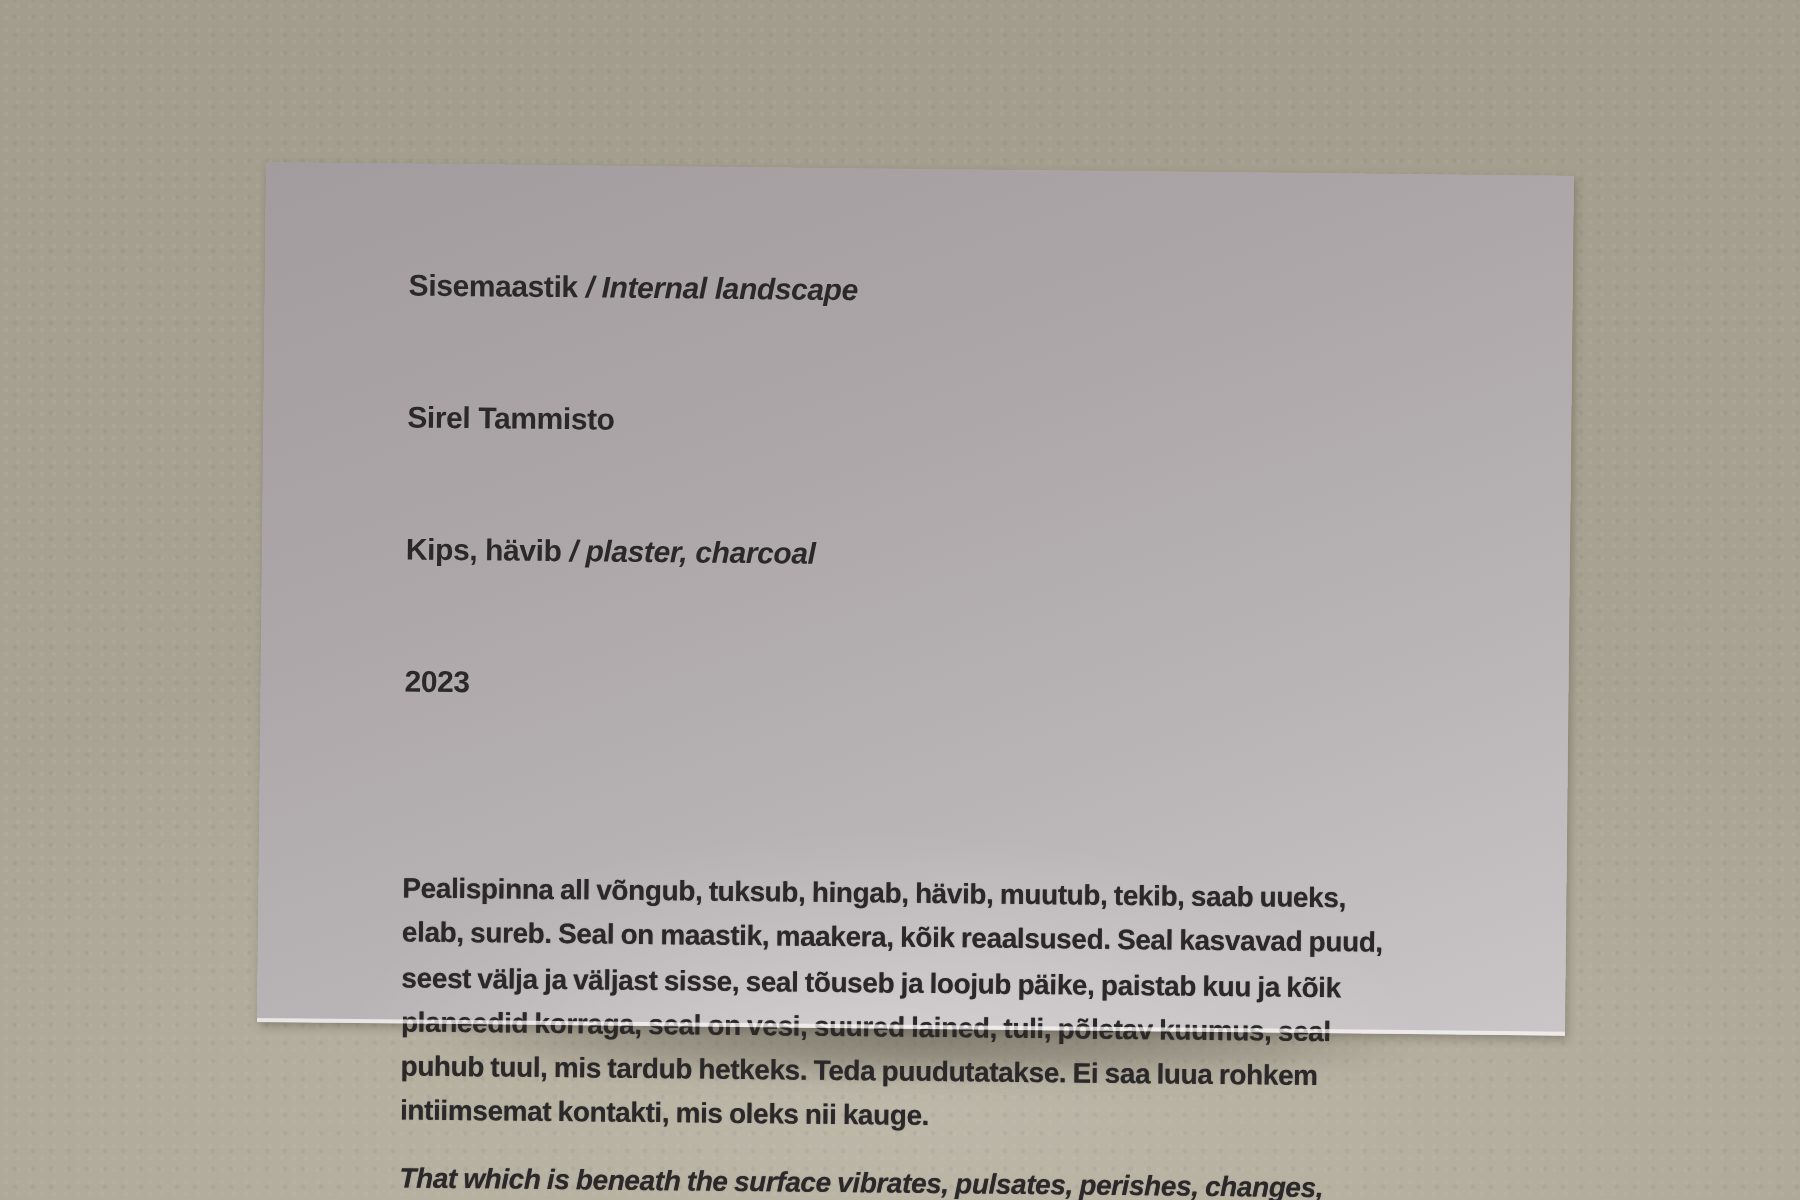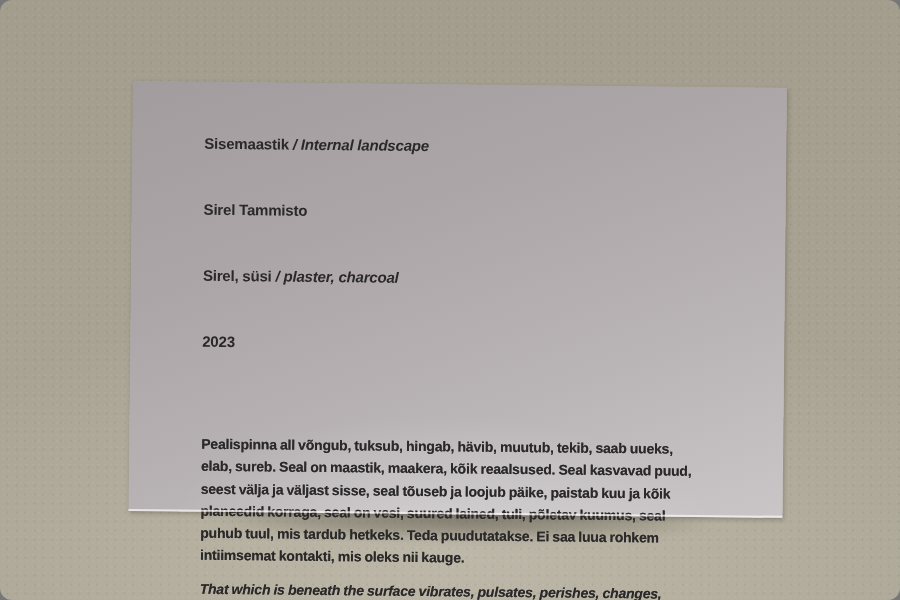--- a/index.html
+++ b/index.html
@@ -6,21 +6,20 @@
     margin: 0;
     padding: 0;
     background: #777;
   }
   .scene {
     position: relative;
     width: 900px;
     height: 600px;
     overflow: hidden;
     font-family: "Liberation Sans", "DejaVu Sans", sans-serif;
-    border-radius: 12px;
   }
   
   .wall {
     position: absolute;
     inset: 0;
     background:
       radial-gradient(1px 1px at 30% 20%, rgba(255,255,255,0.05) 40%, transparent 60%),
       radial-gradient(120% 80% at 50% 92%, rgba(252,248,238,0.22) 0%, rgba(252,248,238,0) 55%),
       radial-gradient(145% 135% at 50% 45%, rgba(0,0,0,0) 52%, rgba(32,30,23,0.24) 100%),
       linear-gradient(180deg, #a29d8c 0%, #a7a291 50%, #aba695 100%);
@@ -98,21 +97,21 @@
 
 <div class="scene">
   <div class="wall"></div>
   <div class="wall-texture"></div>
   <div class="card-shadow"></div>
 
   <div class="card">
     <div class="title-block">
       <div><span>Sisemaastik</span><span class="sep">/</span><span class="it">Internal landscape</span></div>
       <div>Sirel Tammisto</div>
-      <div><span>Sirel, süsi</span><span class="sep">/</span><span class="it">plaster, charcoal</span></div>
+      <div><span>Kips, hävib</span><span class="sep">/</span><span class="it">plaster, charcoal</span></div>
       <div>2023</div>
     </div>
 
     <div class="para para-et">Pealispinna all võngub, tuksub, hingab, hävib, muutub, tekib, saab uueks,
 elab, sureb. Seal on maastik, maakera, kõik reaalsused. Seal kasvavad puud,
 seest välja ja väljast sisse, seal tõuseb ja loojub päike, paistab kuu ja kõik
 planeedid korraga, seal on vesi, suured lained, tuli, põletav kuumus, seal
 puhub tuul, mis tardub hetkeks. Teda puudutatakse. Ei saa luua rohkem
 intiimsemat kontakti, mis oleks nii kauge.</div>
 

